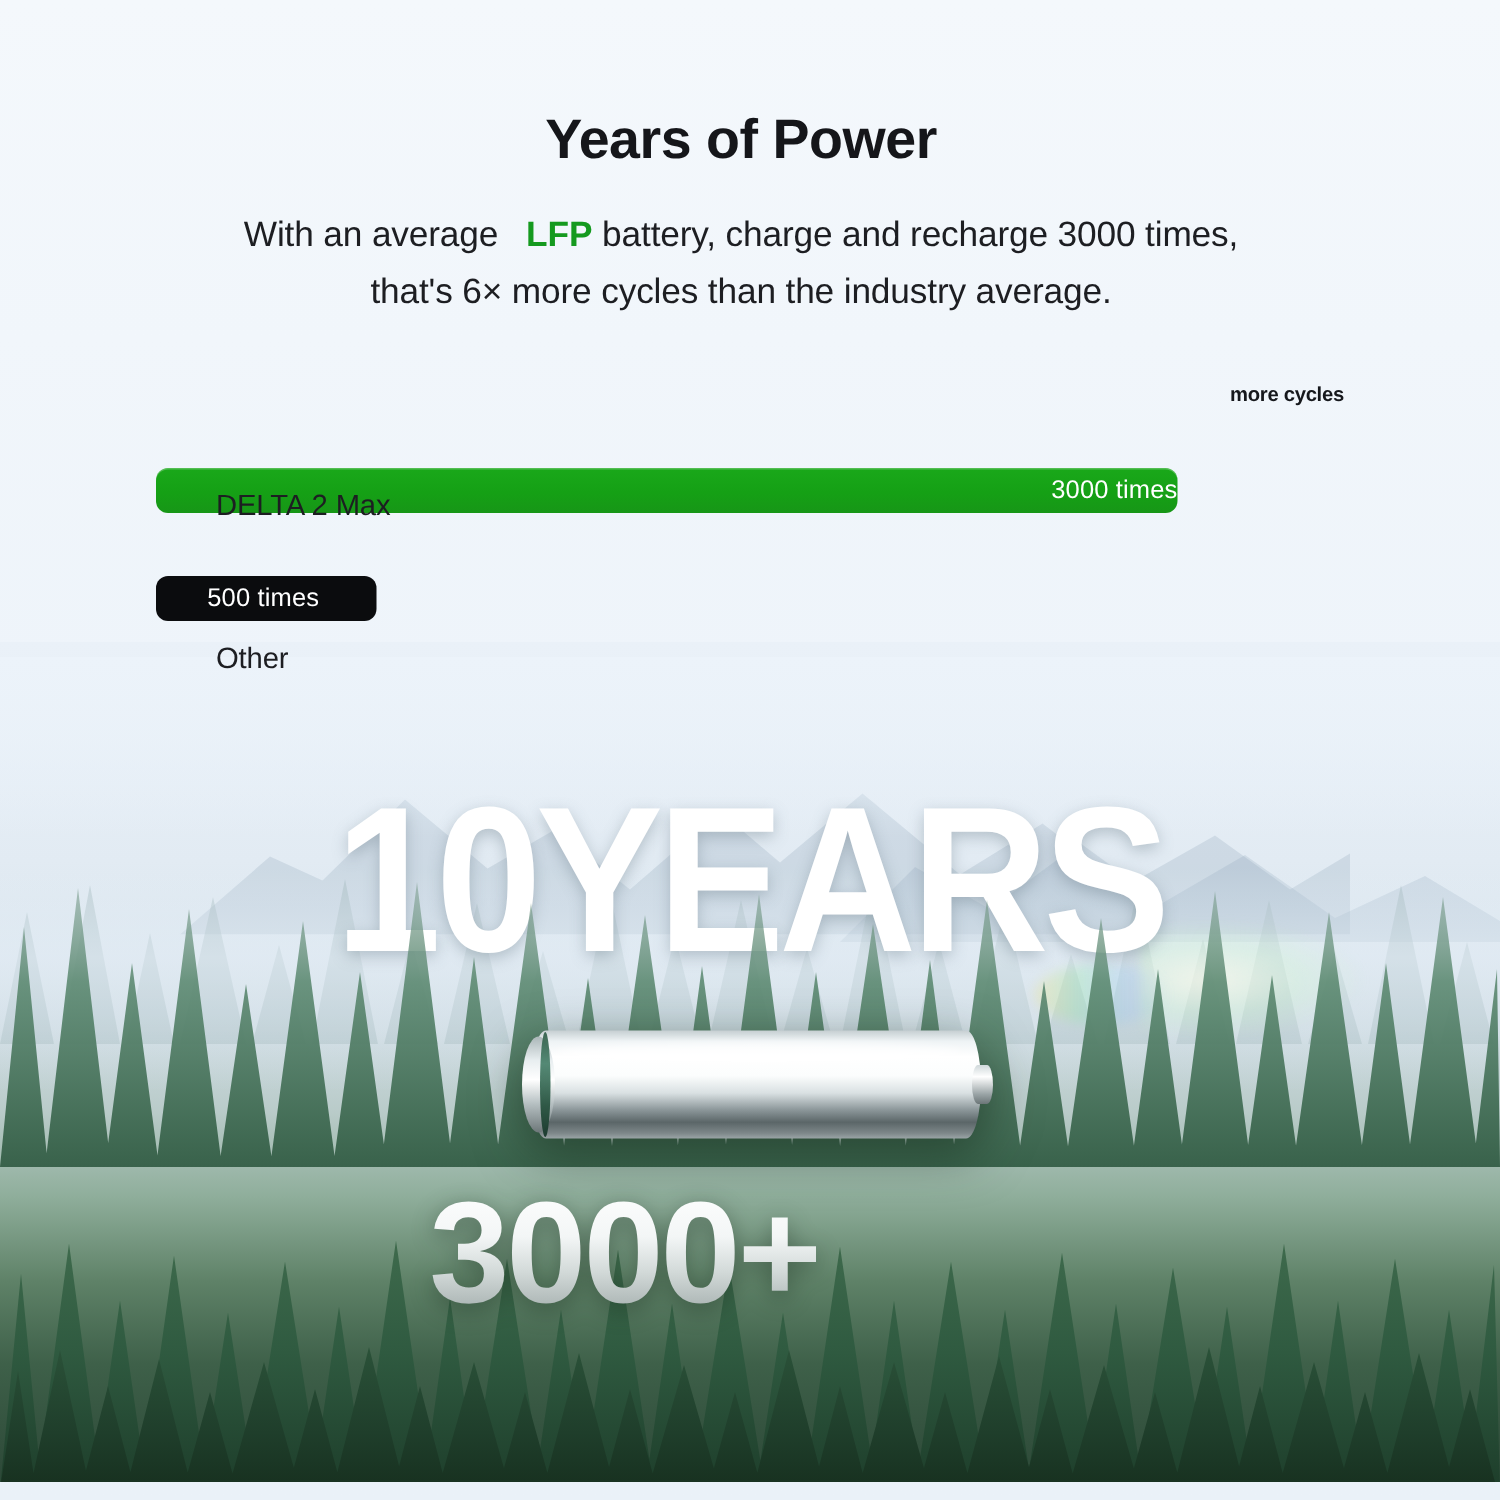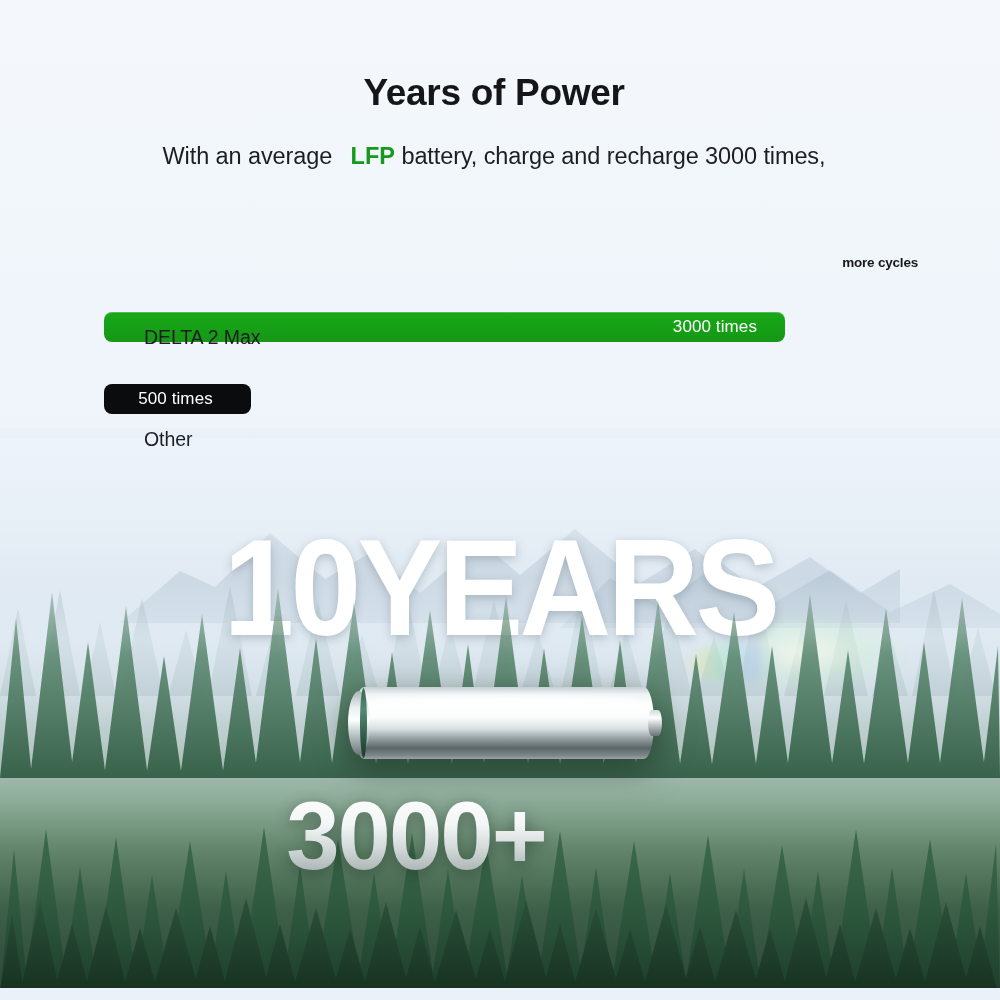--- a/index.html
+++ b/index.html
@@ -39,21 +39,21 @@
     top:31px; width:681px; height:30px;
     background:linear-gradient(180deg,#1aa81a 0%,#15a015 55%,#179617 100%);
     box-shadow:inset 0 1px 0 rgba(255,255,255,.25);
   }
   .bar-black {
     top:0; width:147px; height:30px;
     background:#0b0c0e; border-radius:8px;
   }
   .bar-value {
     color:#ffffff; font-size:17px; font-weight:400;
-    padding-right:28px; letter-spacing:0.1px; white-space:nowrap;
+    padding-right:0; letter-spacing:0.1px; white-space:nowrap;
   }
   .bar-black .bar-value { padding-right:4px; text-align:center; width:100%; font-size:17px; }
 
   .bar-label {
     position:absolute; left:104px; color:#1d1e22;
     font-size:19.5px; letter-spacing:-0.1px; white-space:nowrap;margin-left:40px;
   }
 
   .row-delta { top:31px; }
   .lbl-delta { top:76px; }
@@ -61,21 +61,21 @@
   .lbl-other { top:178px; }
 
   
   .callout { position:absolute; left:798px; top:2px; width:120px; text-align:center; z-index:7; }
   .callout .six {
     font-size:53px; font-weight:bold; color:#16a516; line-height:0.88;
     letter-spacing:-1px; display:block;
   }
   .callout .more {
     font-size:13.5px; font-weight:bold; color:#16181c; letter-spacing:-0.2px;
-    display:block; margin-top:3px;text-align:right;
+    display:block; margin-top:3px;
   }
 
   
   .scene { position:absolute; left:0; top:428px; width:1000px; height:560px; overflow:hidden; }
 
   
   .sky {
     position:absolute; inset:0;
     background:linear-gradient(180deg,
        #eaf1f8 0%, #e6eef6 14%, #e2ebf3 26%,
@@ -171,20 +171,21 @@
 </style>
 </head>
 <body>
 
 <div class="page">
 
   <div class="header">
     <div class="title">Years of Power</div>
     <div class="subtitle">
       <span>With an average </span><span class="lfp">LFP</span><span> battery, charge and recharge 3000 times,</span><br>
+      <span>that's 6× more cycles than the industry average.</span>
     </div>
   </div>
 
   <div class="chart">
 
     <div class="bar-row row-delta">
       <div class="bar bar-green">
         <span class="bar-value">3000 times</span>
       </div>
     </div>

